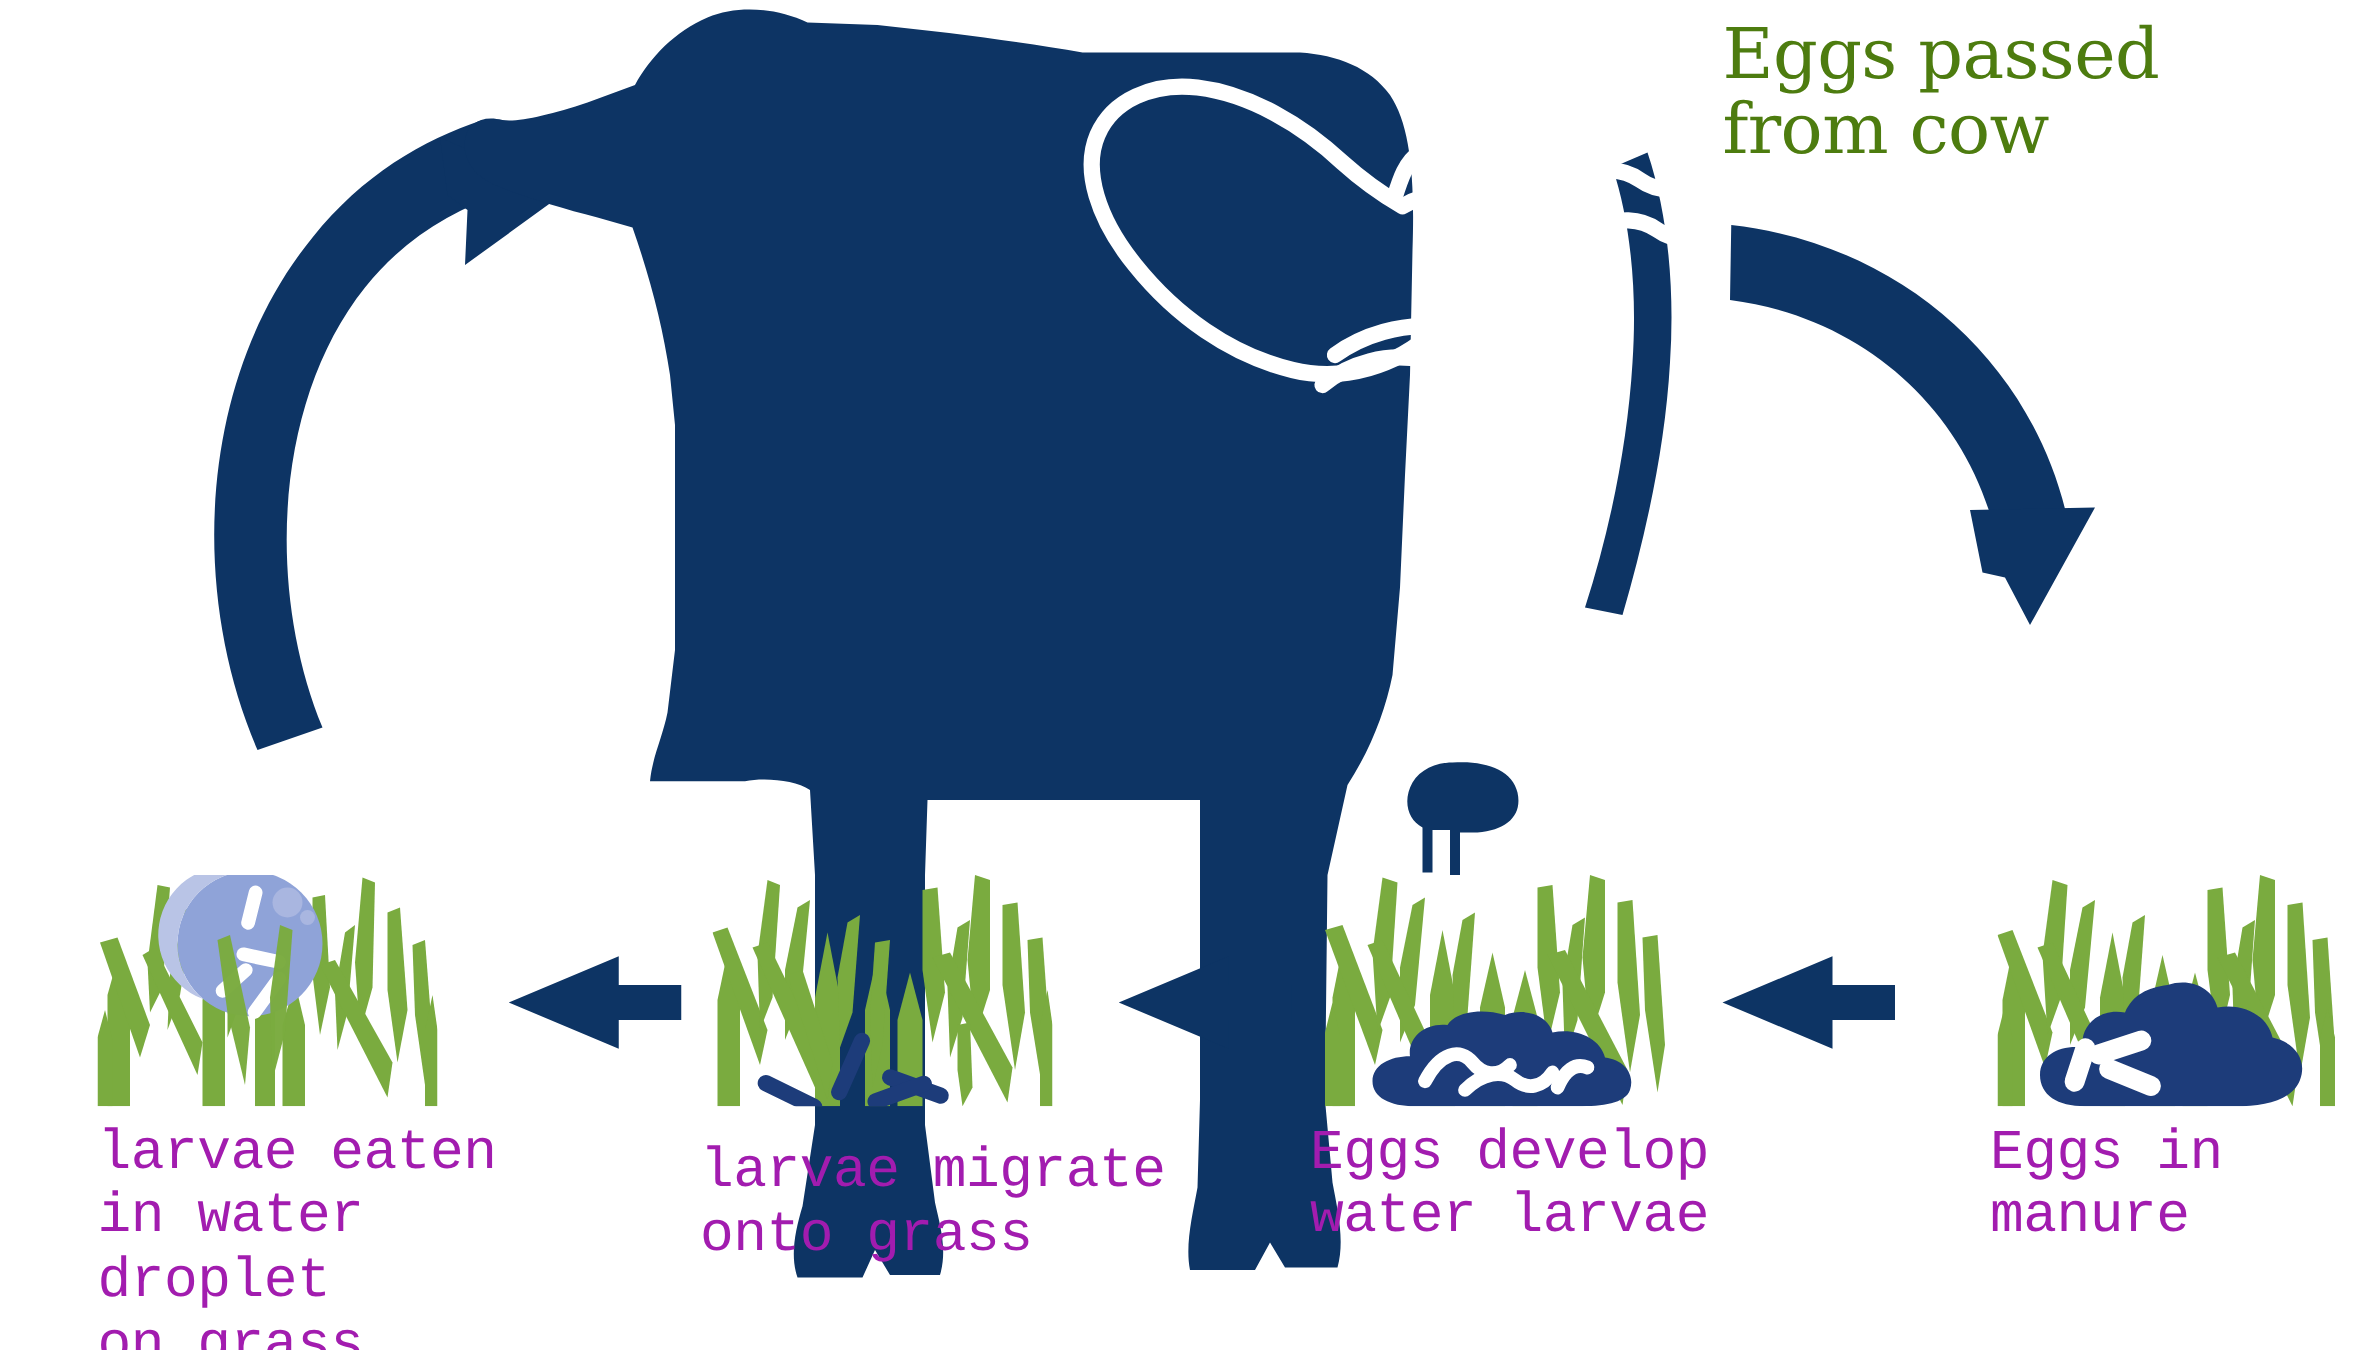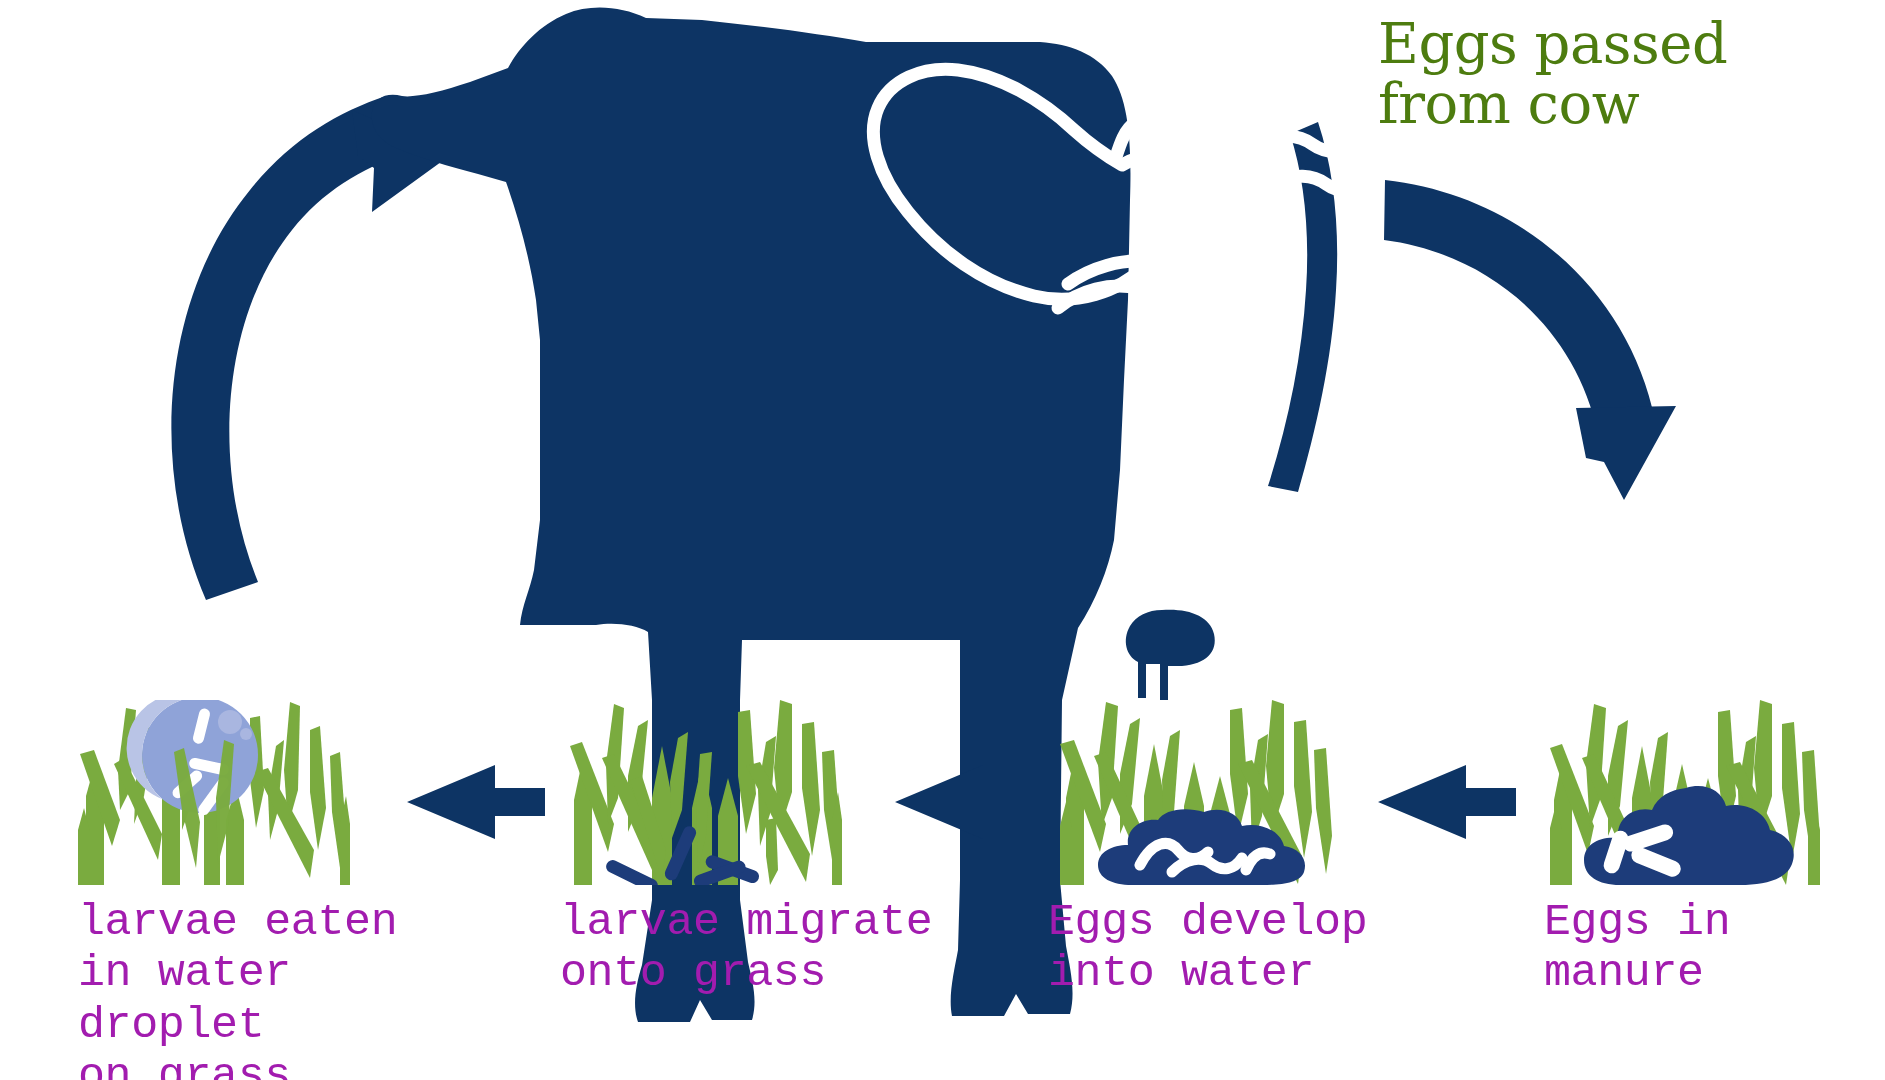--- a/index.html
+++ b/index.html
@@ -247,21 +247,21 @@
           <path d="M196 120 L206 118 L208 170 L200 185 L196 156 Z"></path>
         </g>
         <g fill="#1d3c7a">
           <rect x="48" y="152" width="13" height="56" rx="6.5" transform="rotate(-64 55 172)"></rect>
           <rect x="104" y="124" width="13" height="58" rx="6.5" transform="rotate(24 110 153)"></rect>
           <rect x="148" y="146" width="13" height="56" rx="6.5" transform="rotate(-70 155 166)"></rect>
           <rect x="136" y="156" width="13" height="54" rx="6.5" transform="rotate(-110 143 176)"></rect>
         </g>
       </svg>
     </div>
-    <div class="cell-label" style="left:-10px;top:197px;width:420px;">larvae migrate
+    <div class="cell-label" style="left:-10px;top:212px;width:420px;">larvae migrate
 onto grass</div>
   </div>
 
   <div class="cell" style="left:1060px;">
     <div class="cell-art">
       <svg width="272" height="185" viewBox="0 0 272 185" xmlns="http://www.w3.org/2000/svg">
         <g fill="#7aab3f">
           <path d="M6 185 L6 98 L14 58 L24 98 L24 185 Z"></path>
           <path d="M0 44 L14 40 L46 124 L40 152 Z"></path>
           <path d="M46 2 L58 6 L52 98 L42 126 L38 62 Z"></path>
@@ -293,24 +293,24 @@
             C 104 110, 124 106, 144 112 Z"></path>
           <g fill="#ffffff" stroke="#ffffff" stroke-width="11" stroke-linecap="round" fill-opacity="0">
             <path d="M 80 165 C 92 142, 108 138, 118 150 C 126 160, 138 162, 148 152"></path>
             <path d="M 112 172 C 126 158, 142 156, 152 164 C 162 172, 174 170, 182 158"></path>
             <path d="M 186 170 C 192 156, 200 150, 210 154"></path>
           </g>
         </g>
       </svg>
     </div>
     <div class="cell-label" style="left:-12px;top:197px;width:420px;">Eggs develop
-into water</div>
+water larvae</div>
   </div>
 
-  <div class="cell" style="left:1550px;">
+  <div class="cell" style="left:1598px;">
     <div class="cell-art">
       <svg width="272" height="185" viewBox="0 0 272 185" xmlns="http://www.w3.org/2000/svg">
         <g fill="#7aab3f">
           <path d="M4 185 L4 100 L12 60 L22 100 L22 185 Z"></path>
           <path d="M0 48 L12 44 L44 126 L38 154 Z"></path>
           <path d="M44 4 L56 8 L50 100 L40 128 L36 64 Z"></path>
           <path d="M68 26 L78 20 L70 106 L58 136 L58 76 Z"></path>
           <path d="M32 58 L44 54 L86 144 L82 174 Z"></path>
           <path d="M82 185 L82 98 L92 46 L102 98 L102 185 Z"></path>
           <path d="M108 38 L118 32 L112 114 L102 142 L100 82 Z"></path>

